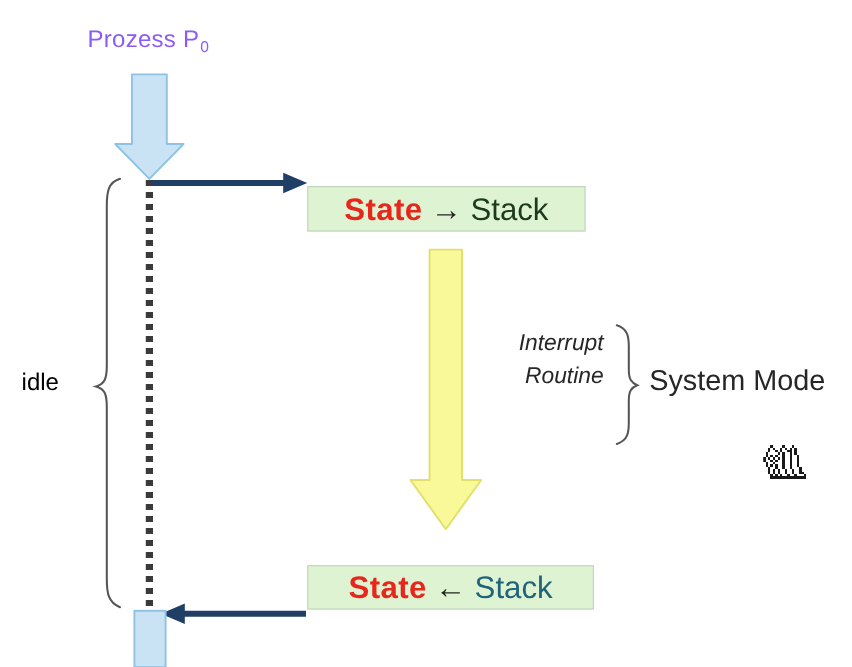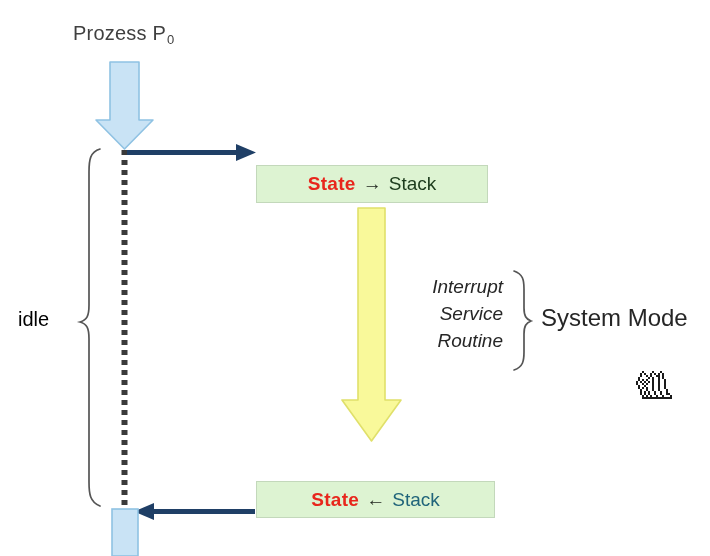--- a/index.html
+++ b/index.html
@@ -18,21 +18,21 @@
     background: #ffffff;
     overflow: hidden;
   }
   .abs { position: absolute; }
 
   
   #process-title {
     left: 73px;
     top: 22px;
     font-size: 20px;
-    color: #404040;
+    color: #8b5cf6;
     letter-spacing: 0.2px;
     white-space: nowrap;
   }
   #process-title .sub {
     font-size: 13px;
     vertical-align: baseline;
     position: relative;
     top: 4px;
     left: 1px;
   }
@@ -46,23 +46,22 @@
   }
 
   
   .state-box {
     box-sizing: border-box;
     background: #ddf3d2;
     border: 1px solid #c3d8bb;
     display: flex;
     align-items: center;
     justify-content: center;
-    font-size: 19px;
+    font-size: 26px;
     white-space: nowrap;
-    margin-top: 10px;
   }
   #box-state-to-stack {
     left: 256px;
     top: 155px;
     width: 232px;
     height: 38px;
   }
   #box-state-from-stack {
     left: 256px;
     top: 471px;
@@ -180,21 +179,20 @@
   <div class="abs state-box" id="box-state-from-stack">
     <span class="kw-state">State</span>
     <span class="kw-arrow">←</span>
     <span class="kw-stack-teal">Stack</span>
   </div>
 
   <div class="abs" id="idle-label">idle</div>
 
   <div class="abs" id="isr-label">
     <div>Interrupt</div>
-    <div>Service</div>
     <div>Routine</div>
   </div>
 
   <div class="abs" id="system-mode-label">System Mode</div>
 
   <svg class="abs" id="cat-cursor" viewBox="0 0 19 17" shape-rendering="crispEdges">
     <g fill="#1a1a1a">
       <rect x="3" y="1" width="1" height="1"></rect>
         <rect x="8" y="1" width="1" height="1"></rect>
       <rect x="12" y="1" width="1" height="1"></rect>

